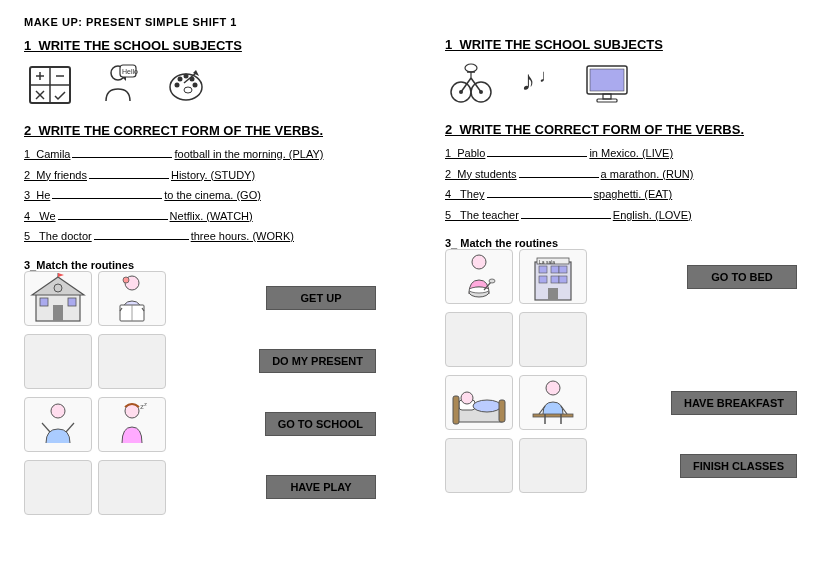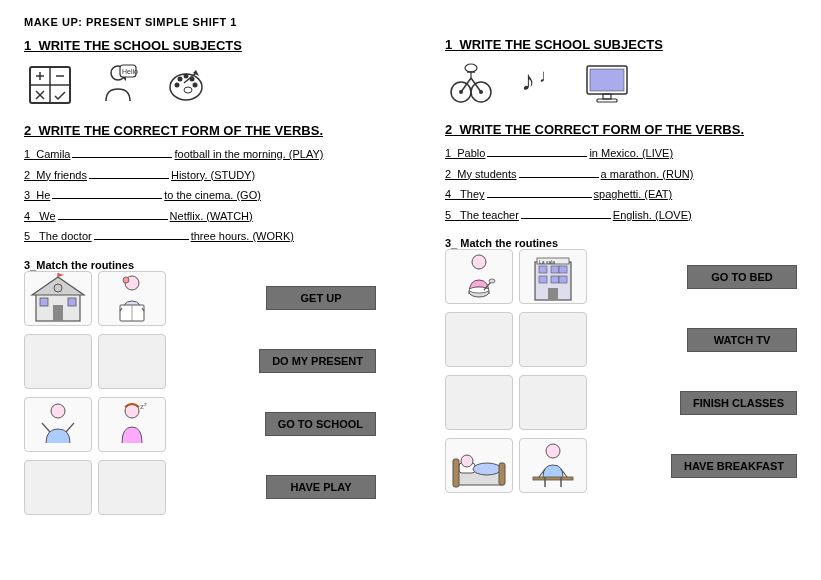--- a/index.html
+++ b/index.html
@@ -354,29 +354,20 @@
           </div>
         </div>
         <div class="match-btn">GO TO BED</div>
       </div>
 
       <div class="match-row">
         <div class="match-imgs-pair">
           <div class="match-img" style="background:#f0f0f0;"></div>
           <div class="match-img" style="background:#f0f0f0;"></div>
         </div>
-        <div class="match-btn">WATCH TV</div>
-      </div>
-
-      <div class="match-row">
-        <div class="match-imgs-pair">
-          <div class="match-img" style="background:#f0f0f0;"></div>
-          <div class="match-img" style="background:#f0f0f0;"></div>
-        </div>
-        <div class="match-btn">FINISH CLASSES</div>
       </div>
 
       <div class="match-row">
         <div class="match-imgs-pair">
           <div class="match-img">
             <svg width="60" height="50" viewBox="0 0 60 50">
 
               <rect x="6" y="28" width="48" height="16" rx="2" fill="#ddd" stroke="#555" stroke-width="1.2"></rect>
 
               <rect x="10" y="22" width="16" height="10" rx="3" fill="#fff" stroke="#555" stroke-width="1"></rect>
@@ -401,15 +392,23 @@
               <line x1="22" y1="36" x2="22" y2="46" stroke="#555" stroke-width="1.5"></line>
               <line x1="38" y1="36" x2="38" y2="46" stroke="#555" stroke-width="1.5"></line>
 
               <line x1="22" y1="28" x2="16" y2="36" stroke="#555" stroke-width="1.2"></line>
               <line x1="38" y1="28" x2="44" y2="36" stroke="#555" stroke-width="1.2"></line>
             </svg>
           </div>
         </div>
         <div class="match-btn">HAVE BREAKFAST</div>
       </div>
+
+      <div class="match-row">
+        <div class="match-imgs-pair">
+          <div class="match-img" style="background:#f0f0f0;"></div>
+          <div class="match-img" style="background:#f0f0f0;"></div>
+        </div>
+        <div class="match-btn">FINISH CLASSES</div>
+      </div>
     </div>
   </div>
 </div>
 
 </body></html>

